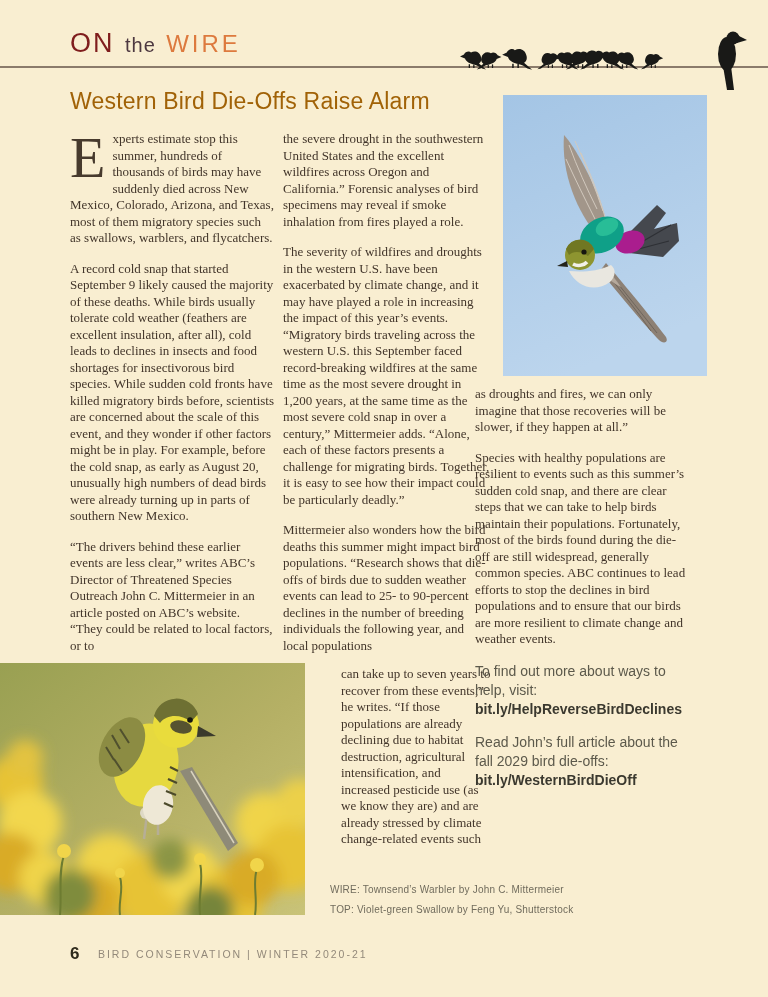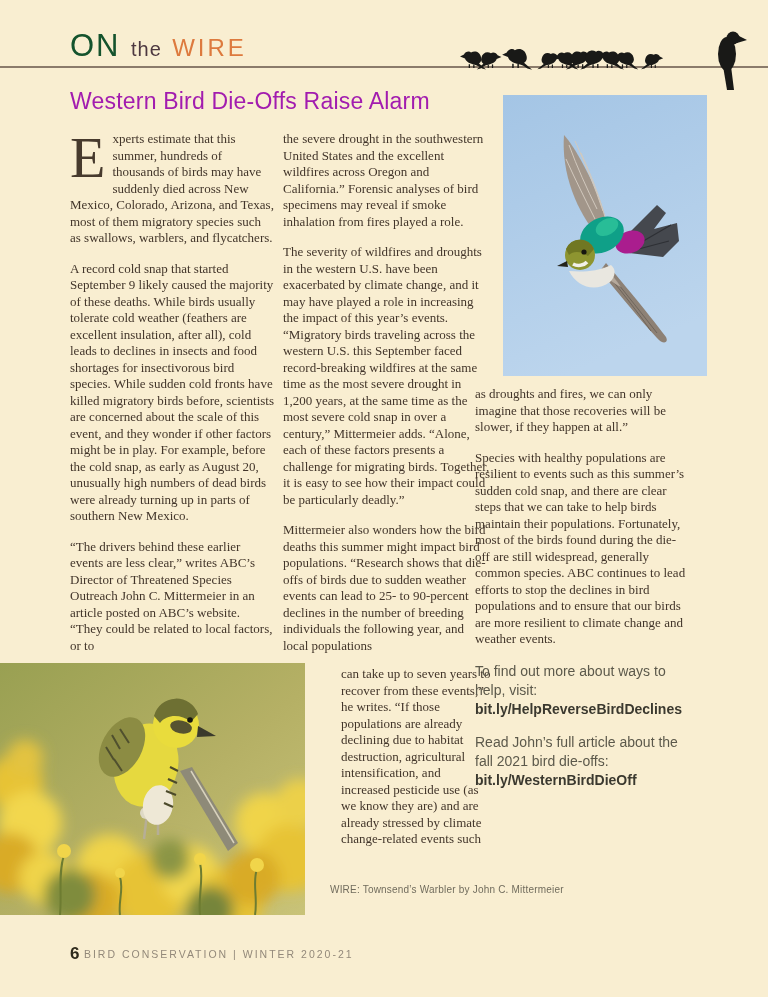--- a/index.html
+++ b/index.html
@@ -1,27 +1,27 @@
 <!DOCTYPE html>
 <html><head>
 <meta charset="utf-8">
 <style>
   html,body{margin:0;padding:0;background:#e8e4da;}
   .page{position:relative;width:768px;height:997px;background:#f9eed1;overflow:hidden;
         font-family:"Liberation Serif",serif;}
   
   .masthead{position:absolute;left:70px;top:28px;white-space:nowrap;font-family:"Liberation Sans",sans-serif;}
-  .masthead .on{font-size:31px;letter-spacing:2px;color:#14532d;}
+  .masthead .on{font-size:27px;letter-spacing:2px;color:#7f1d1d;}
   .masthead .the{font-size:20px;letter-spacing:1px;color:#4d3840;margin:12px 6px;}
   .masthead .wire{font-size:24px;letter-spacing:3px;color:#dd7a3e;}
   .wire-line{position:absolute;left:0;top:66px;width:768px;height:2px;background:#8b7b6b;}
   .birds-svg{position:absolute;left:440px;top:16px;width:328px;height:80px;}
   
   .headline{position:absolute;left:70px;top:88px;margin:0;font-family:"Liberation Sans",sans-serif;
-            font-size:23px;font-weight:400;letter-spacing:.2px;color:#a21caf;}
+            font-size:23px;font-weight:400;letter-spacing:.2px;color:#a16207;}
   
   .col{position:absolute;font-size:13px;line-height:16.5px;color:#42352a;text-align:left;}
   .col p{margin:0 0 14px 0;}
   .col1{left:70px;top:131px;width:204px;}
   .col2{left:283px;top:131px;width:209px;}
   .col3{left:475px;top:386px;width:211px;}
   .dropcap{float:left;font-size:58px;line-height:48px;padding:3px 7px 0 0;color:#473a2d;}
   p.nogap{margin-bottom:12px;}
   p.indent{margin-left:58px;}
   .cta{font-family:"Liberation Sans",sans-serif;font-size:14px;line-height:19px;color:#5c594b;margin:0 0 13px 0;}
@@ -29,21 +29,21 @@
   
   figure{margin:0;padding:0;position:absolute;}
   .fig-swallow{left:503px;top:95px;width:204px;height:281px;}
   .fig-warbler{left:0;top:663px;width:305px;height:252px;}
   figure svg{display:block;}
   
   .captions{position:absolute;left:330px;top:880px;font-family:"Liberation Sans",sans-serif;
             font-size:10px;line-height:20px;color:#716c5d;letter-spacing:.2px;}
   .footer{position:absolute;left:70px;top:944px;font-family:"Liberation Sans",sans-serif;}
   .pageno{font-size:17px;font-weight:700;color:#2e2a1c;vertical-align:middle;}
-  .foottext{font-size:10.5px;letter-spacing:2px;color:#93897a;vertical-align:middle;}
+  .foottext{font-size:10.5px;letter-spacing:2px;color:#93897a;margin-left:14px;vertical-align:middle;}
 </style>
 </head>
 <body>
 
 <div class="page">
 
   <div class="masthead">
     <span class="on">ON</span>
     <span class="the">the</span>
     <span class="wire">WIRE</span>
@@ -73,37 +73,37 @@
     <use href="#sbird" transform="translate(155,52) scale(1.05)"></use>
     <use href="#sbird" transform="translate(170,52) scale(-1,1)"></use>
     <use href="#sbird" transform="translate(185,52) scale(-0.95,0.95)"></use>
     <use href="#sbird" transform="translate(213,52) scale(0.85)"></use>
     <use href="#bigbird" transform="translate(287,52)"></use>
   </svg>
 
   <h1 class="headline">Western Bird Die-Offs Raise Alarm</h1>
 
   <div class="col col1">
-    <p><span class="dropcap">E</span><span>xperts estimate that this summer, hundreds of thousands of birds may have suddenly died across New Mexico, Colorado, Arizona, and Texas, most of them migratory species such as swallows, warblers, and flycatchers.</span></p>
+    <p><span class="dropcap">E</span><span>xperts estimate stop this summer, hundreds of thousands of birds may have suddenly died across New Mexico, Colorado, Arizona, and Texas, most of them migratory species such as swallows, warblers, and flycatchers.</span></p>
     <p>A record cold snap that started September 9 likely caused the majority of these deaths. While birds usually tolerate cold weather (feathers are excellent insulation, after all), cold leads to declines in insects and food shortages for insectivorous bird species. While sudden cold fronts have killed migratory birds before, scientists are concerned about the scale of this event, and they wonder if other factors might be in play. For example, before the cold snap, as early as August 20, unusually high numbers of dead birds were already turning up in parts of southern New Mexico.</p>
     <p>“The drivers behind these earlier events are less clear,” writes ABC’s Director of Threatened Species Outreach John C. Mittermeier in an article posted on ABC’s website. “They could be related to local factors, or to</p>
   </div>
 
   <div class="col col2">
     <p>the severe drought in the southwestern United States and the excellent wildfires across Oregon and California.” Forensic analyses of bird specimens may reveal if smoke inhalation from fires played a role.</p>
     <p>The severity of wildfires and droughts in the western U.S. have been exacerbated by climate change, and it may have played a role in increasing the impact of this year’s events. “Migratory birds traveling across the western U.S. this September faced record-breaking wildfires at the same time as the most severe drought in 1,200 years, at the same time as the most severe cold snap in over a century,” Mittermeier adds. “Alone, each of these factors presents a challenge for migrating birds. Together, it is easy to see how their impact could be particularly deadly.”</p>
     <p class="nogap">Mittermeier also wonders how the bird deaths this summer might impact bird populations. “Research shows that die-offs of birds due to sudden weather events can lead to 25- to 90-percent declines in the number of breeding individuals the following year, and local populations</p>
     <p class="indent">can take up to seven years to recover from these events,” he writes. “If those populations are already declining due to habitat destruction, agricultural intensification, and increased pesticide use (as we know they are) and are already stressed by climate change-related events such</p>
   </div>
 
   <div class="col col3">
     <p>as droughts and fires, we can only imagine that those recoveries will be slower, if they happen at all.”</p>
     <p>Species with healthy populations are resilient to events such as this summer’s sudden cold snap, and there are clear steps that we can take to help birds maintain their populations. Fortunately, most of the birds found during the die-off are still widespread, generally common species. ABC continues to lead efforts to stop the declines in bird populations and to ensure that our birds are more resilient to climate change and weather events.</p>
     <p class="cta"><span>To find out more about ways to help, visit: </span><strong>bit.ly/HelpReverseBirdDeclines</strong></p>
-    <p class="cta"><span>Read John’s full article about the fall 2021 bird die-offs: </span><strong>bit.ly/WesternBirdDieOff</strong></p>
+    <p class="cta"><span>Read John’s full article about the fall 2029 bird die-offs: </span><strong>bit.ly/WesternBirdDieOff</strong></p>
   </div>
 
   <figure class="fig-swallow">
     <svg width="204" height="281" viewBox="0 0 204 281">
       <defs>
         <linearGradient id="sky" x1="0" y1="0" x2="0.3" y2="1">
           <stop offset="0" stop-color="#a4c5e5"></stop>
           <stop offset="1" stop-color="#bcd5ed"></stop>
         </linearGradient>
       </defs>
@@ -196,20 +196,21 @@
         <circle cx="64" cy="188" r="7"></circle>
         <circle cx="200" cy="196" r="6"></circle>
         <circle cx="257" cy="202" r="7"></circle>
         <circle cx="120" cy="210" r="5"></circle>
       </g>
     </svg>
   </figure>
 
   <div class="captions">
     <div>WIRE: Townsend’s Warbler by John C. Mittermeier</div>
+    <div>TOP: Violet-green Swallow by Feng Yu, Shutterstock</div>
   </div>
 
   <div class="footer">
     <span class="pageno">6</span>
     <span class="foottext">BIRD CONSERVATION | WINTER 2020-21</span>
   </div>
 
 </div>
 
 </body></html>

